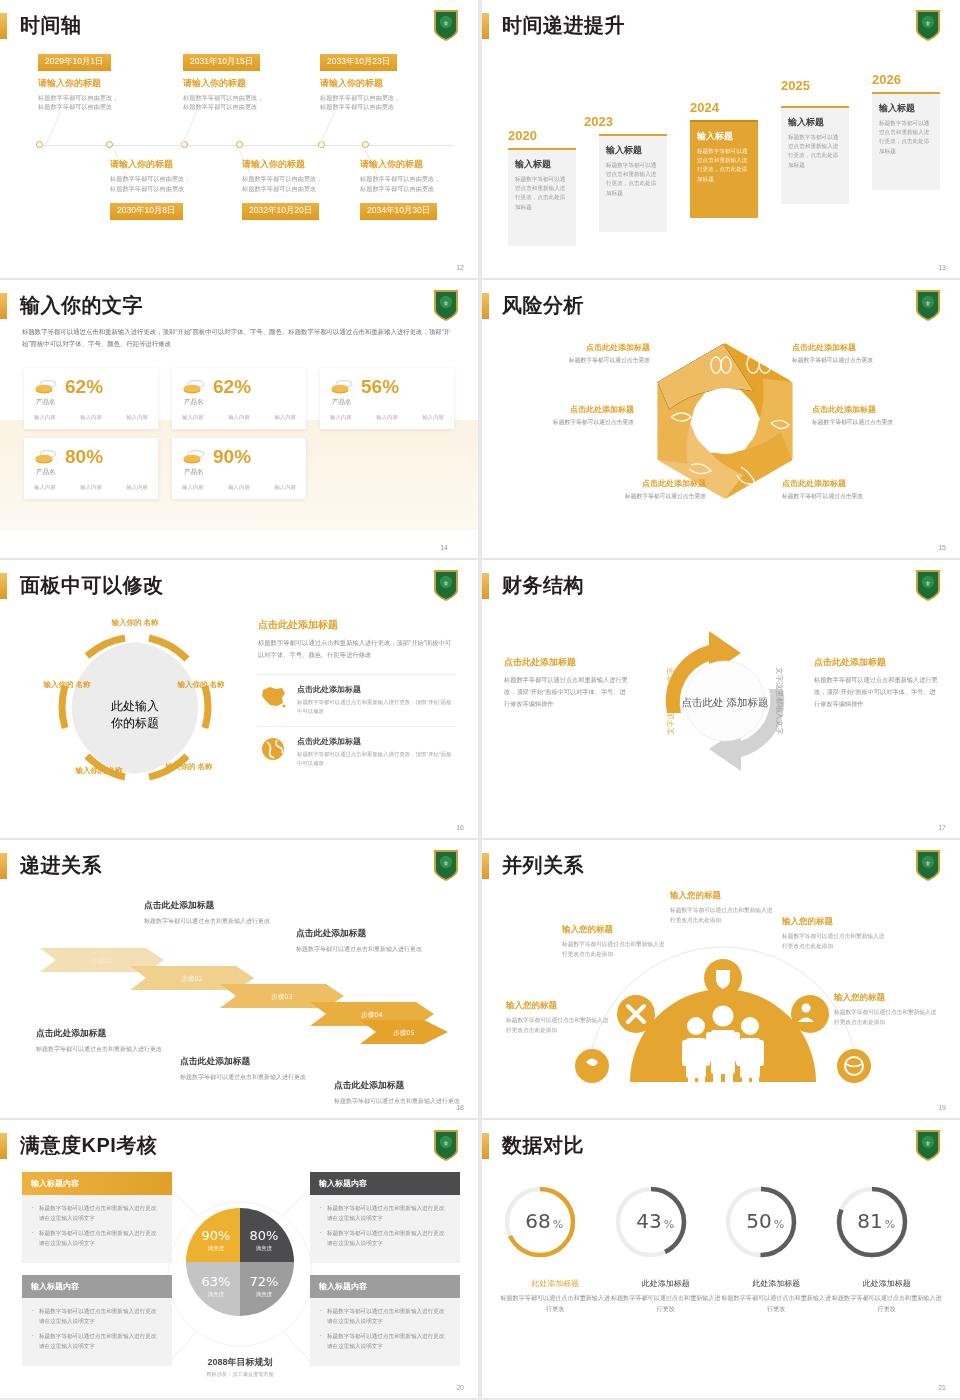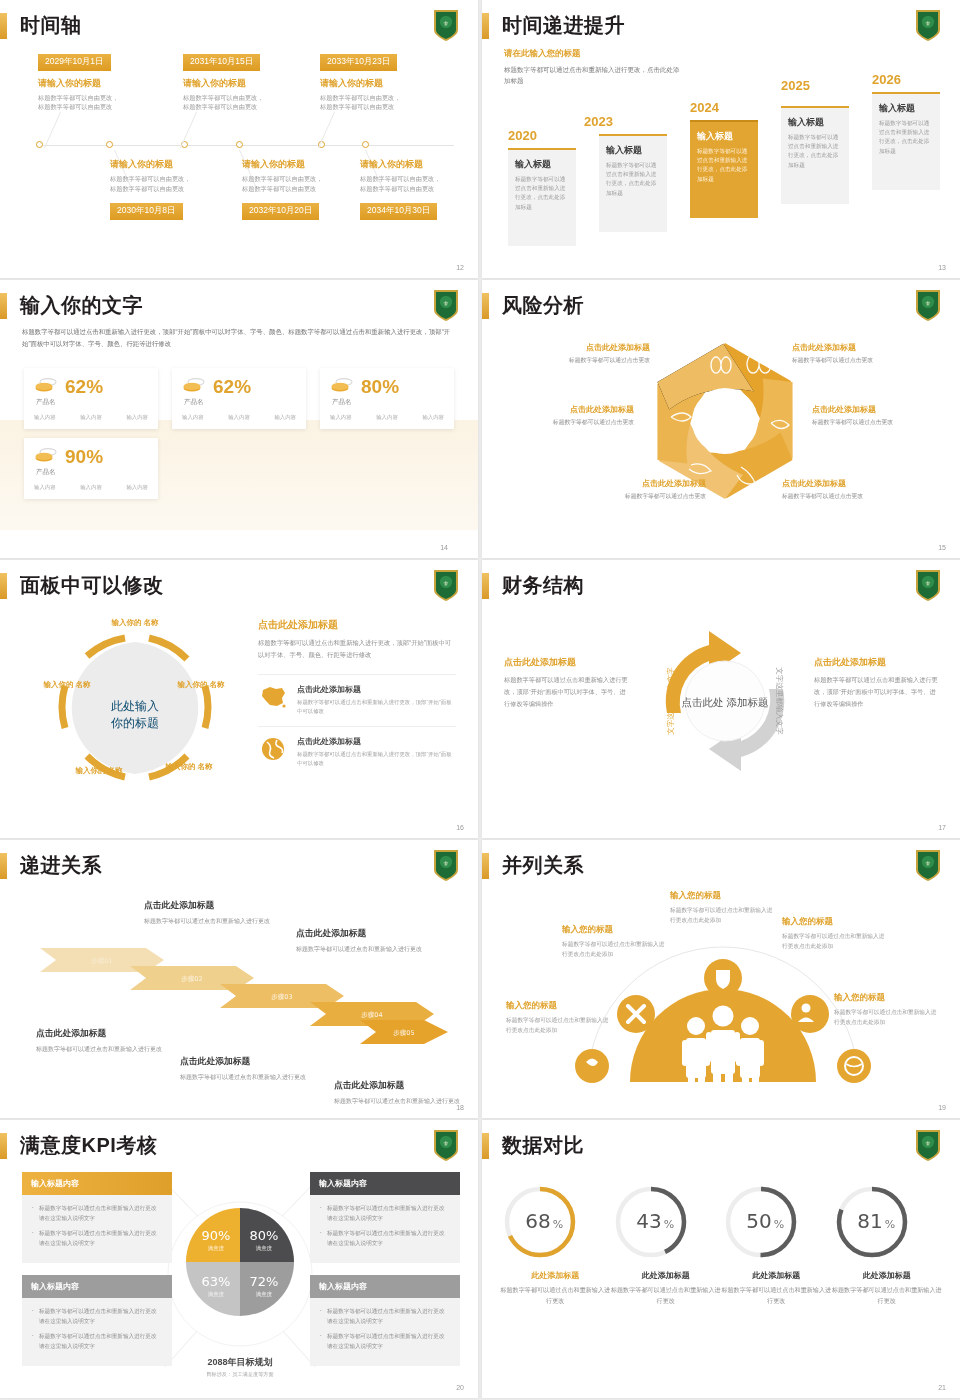--- a/index.html
+++ b/index.html
@@ -38,34 +38,34 @@
   .s13lead{position:absolute;left:22px;top:48px;width:180px;}
   .s13lead h4{margin:0 0 4px;font-size:8.5px;font-weight:bold;color:#e0a32e;}
   .s13lead p{margin:0;font-size:6.5px;color:#7a7a7a;line-height:1.7;}
   
   .s14p{position:absolute;left:22px;top:46px;right:22px;font-size:6.4px;color:#6e6e6e;line-height:1.85;}
   .s14band{position:absolute;left:0;right:0;top:140px;height:110px;
            background:linear-gradient(180deg,#fbf3e3,#fdf9f1);}
   .s14grid{position:absolute;left:24px;right:24px;top:88px;display:grid;
            grid-template-columns:repeat(3,1fr);gap:9px 14px;}
   .pcard{background:#fff;box-shadow:0 1px 4px rgba(0,0,0,.09);padding:9px 10px 8px;border-radius:1px;}
-  .pcard .row{display:flex;align-items:flex-start;gap:7px;}
+  .pcard .row{display:flex;align-items:center;gap:7px;}
   .pcard .pct{font-size:19px;font-weight:bold;color:#e0a32e;line-height:1;}
   .pcard .nm{font-size:6.5px;color:#8c8c8c;margin-top:2px;text-align:center;}
   .pcard .sub{display:flex;justify-content:space-between;margin-top:7px;}
   .pcard .sub span{font-size:5.4px;color:#aaa;}
   .coin{width:24px;height:16px;flex:0 0 24px;}
   
   .s15lbl{position:absolute;width:132px;}
   .s15lbl h4{margin:0 0 3px;font-size:8px;font-weight:bold;color:#e0a32e;}
   .s15lbl p{margin:0;font-size:5.8px;color:#8d8d8d;}
   
   .s16c{position:absolute;left:30px;top:52px;width:210px;height:205px;}
   .s16center{position:absolute;left:50%;top:50%;transform:translate(-50%,-50%);
-             text-align:center;font-size:12px;color:#0c4a6e;line-height:1.45;}
+             text-align:center;font-size:12px;color:#000000;line-height:1.45;}
   .s16ring-lbl{position:absolute;text-align:center;font-size:7.5px;font-weight:bold;
                color:#e0a32e;line-height:1.35;}
   .s16r{position:absolute;left:258px;top:58px;right:22px;}
   .s16r>h4{margin:0 0 5px;font-size:10px;font-weight:bold;color:#e0a32e;}
   .s16r>p{margin:0 0 14px;font-size:6.3px;color:#8d8d8d;line-height:1.85;}
   .s16item{display:flex;gap:9px;padding:9px 0;border-top:1px solid #eee;align-items:flex-start;}
   .s16item h5{margin:0 0 3px;font-size:8px;font-weight:bold;color:#4a4a4a;}
   .s16item p{margin:0;font-size:5.4px;color:#a2a2a2;line-height:1.7;}
   
   .s17side{position:absolute;width:124px;top:96px;}
@@ -91,21 +91,21 @@
   .kbox li{font-size:5.6px;color:#8e8e8e;line-height:1.7;margin-bottom:6px;list-style:none;
            position:relative;padding-left:7px;}
   .kbox li:before{content:"·";position:absolute;left:0;top:-1px;color:#aaa;font-weight:bold;}
   .kbox ul{margin:0;padding:0;}
   .kfoot{position:absolute;left:168px;bottom:20px;width:144px;text-align:center;margin-top:16px;}
   .kfoot h5{margin:0 0 2px;font-size:9px;font-weight:bold;color:#4a4a4a;}
   .kfoot p{margin:0;font-size:5.2px;color:#a5a5a5;}
   
   .dg{position:absolute;left:18px;right:18px;top:62px;display:grid;grid-template-columns:repeat(4,1fr);}
   .dcell{text-align:center;}
-  .dcell .cap{margin-top:8px;font-size:8px;font-weight:bold;color:#3d3d3d;}
+  .dcell .cap{margin-top:16px;font-size:8px;font-weight:normal;color:#3d3d3d;}
   .dcell .cap.g{color:#e0a32e;}
   .dcell .dsc{margin-top:4px;font-size:6.1px;color:#8d8d8d;line-height:1.75;}
   svg{display:block;overflow:visible;}
 </style>
 </head>
 <body>
 
 <div class="deck">
 
 <div class="slide">
@@ -176,24 +176,20 @@
 <div class="slide">
   <div class="sbar"></div>
   <div class="stitle">时间递进提升</div>
   <svg class="crest" viewBox="0 0 28 34">
     <path d="M2 2h24v20c0 6-12 11-12 11S2 28 2 22z" fill="#c8a23a"></path>
     <path d="M4 4h20v18c0 5-10 9-10 9S4 27 4 22z" fill="#1d6b35"></path>
     <circle cx="14" cy="14" r="6.2" fill="#2f8c4a"></circle>
     <text x="14" y="17.5" font-size="7" fill="#dfe8c8" text-anchor="middle" font-family="DejaVu Sans">⚜</text>
   </svg>
 
-  <div class="s13lead">
-    <h4>请在此输入您的标题</h4>
-    <p>标题数字等都可以通过点击和重新输入进行更改，点击此处添加标题</p>
-  </div>
 
   <div class="yr" style="left:26px;top:128px">2020</div>
   <div class="ybox" style="left:26px;top:148px;height:98px">
     <h4>输入标题</h4>
     <p>标题数字等都可以通过点击和重新输入进行更改，点击此处添加标题</p>
   </div>
 
   <div class="yr" style="left:102px;top:114px">2023</div>
   <div class="ybox" style="left:117px;top:134px;height:98px">
     <h4>输入标题</h4>
@@ -265,20 +261,38 @@
       </div>
       <div class="nm" style="text-align:left;margin-left:2px">产品名</div>
       <div class="sub">
         <span>输入内容</span>
         <span>输入内容</span>
         <span>输入内容</span>
       </div>
     </div>
 
 
+    <div class="pcard">
+      <div class="row">
+        <svg class="coin" viewBox="0 0 24 16">
+          <ellipse cx="14" cy="5" rx="8" ry="3.4" fill="none" stroke="#d9d9d9" stroke-width="1.1"></ellipse>
+          <ellipse cx="10" cy="11" rx="8.5" ry="3.6" fill="#e9a92f"></ellipse>
+          <ellipse cx="10" cy="9.4" rx="8.5" ry="3.6" fill="#f2bd52"></ellipse>
+        </svg>
+        <div>
+              <div class="pct">56%</div>
+            </div>
+      </div>
+      <div class="nm" style="text-align:left;margin-left:2px">产品名</div>
+      <div class="sub">
+        <span>输入内容</span>
+        <span>输入内容</span>
+        <span>输入内容</span>
+      </div>
+    </div>
 
     <div class="pcard">
       <div class="row">
         <svg class="coin" viewBox="0 0 24 16">
           <ellipse cx="14" cy="5" rx="8" ry="3.4" fill="none" stroke="#d9d9d9" stroke-width="1.1"></ellipse>
           <ellipse cx="10" cy="11" rx="8.5" ry="3.6" fill="#e9a92f"></ellipse>
           <ellipse cx="10" cy="9.4" rx="8.5" ry="3.6" fill="#f2bd52"></ellipse>
         </svg>
         <div>
               <div class="pct">80%</div>

